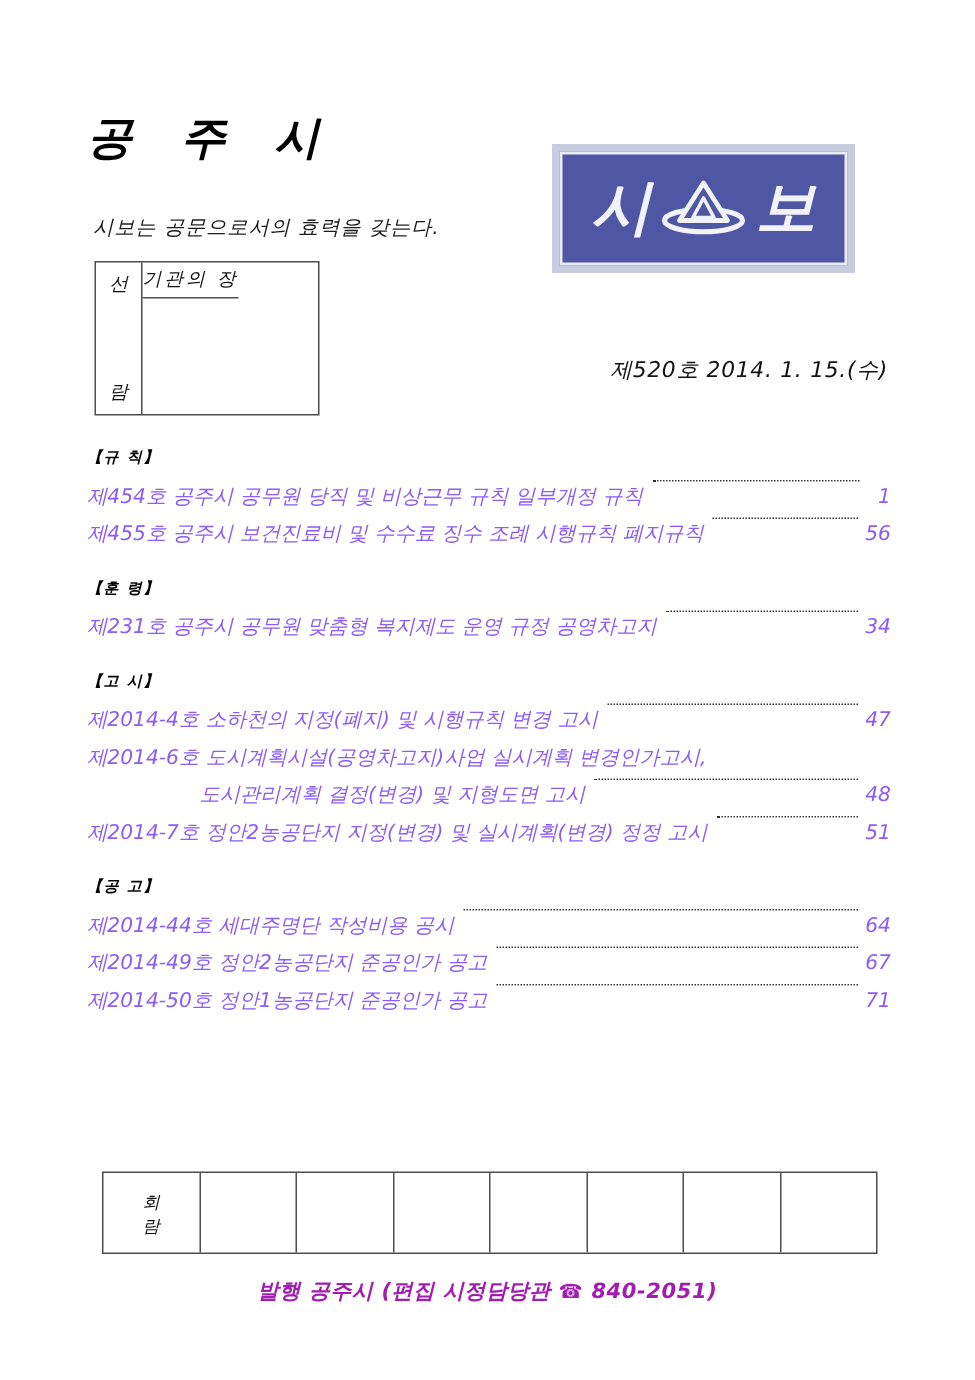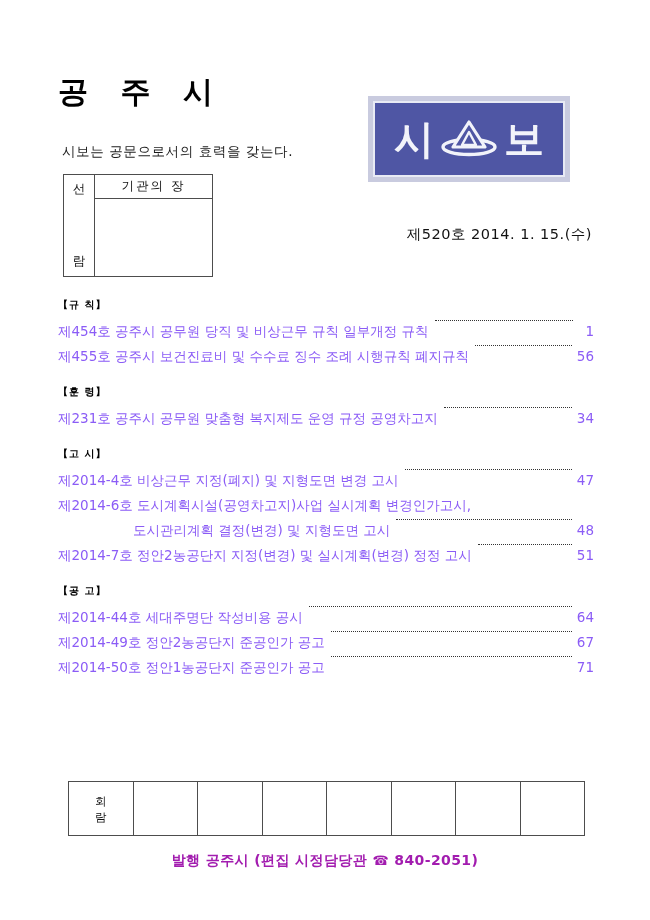--- a/index.html
+++ b/index.html
@@ -13,20 +13,21 @@
     position: relative;
     font-family: "DejaVu Sans", "Liberation Sans", sans-serif;
     color: #111111;
     overflow: hidden;
   }
   .page {
     position: absolute;
     inset: 0;
     width: 650px;
     height: 920px;
+    font-style: italic;
   }
 
   
   .city-title {
     position: absolute;
     left: 58px;
     top: 72px;
     font-size: 30px;
     font-weight: bold;
     letter-spacing: 11px;
@@ -65,21 +66,21 @@
     padding: 8px 0 9px 0;
   }
   .approval-left span {
     font-size: 12.5px;
     color: #111;
     line-height: 1;
   }
   .approval-right {
     flex: 1;
     display: flex;
-    flex-direction: column;
+    flex-direction: row;
     box-sizing: border-box;
   }
   .approval-head {
     height: 24px;
     border-bottom: 1.2px solid #4d4d4d;
     display: flex;
     align-items: center;
     justify-content: center;
     font-size: 12.5px;
     letter-spacing: 2px;
@@ -123,21 +124,21 @@
     height: 46px;
     position: relative;
     display: inline-block;
   }
   .logo-emblem svg { display: block; }
 
   
   .issue-line {
     position: absolute;
     right: 58px;
-    top: 225px;
+    top: 237px;
     font-size: 14.5px;
     letter-spacing: 0.5px;
     color: #111;
     white-space: nowrap;
   }
 
   
   .contents {
     position: absolute;
     left: 58px;
@@ -270,21 +271,21 @@
         <div class="section-title">【훈    령】</div>
         <div class="entry">
           <span class="etext">제231호 공주시 공무원 맞춤형 복지제도 운영 규정 공영차고지</span>
           <span class="leader"></span>
           <span class="pnum">34</span>
         </div>
       </div>
       <div class="section">
         <div class="section-title">【고    시】</div>
         <div class="entry">
-          <span class="etext">제2014-4호 비상근무 지정(폐지) 및 지형도면 변경 고시</span>
+          <span class="etext">제2014-4호 소하천의 지정(폐지) 및 시행규칙 변경 고시</span>
           <span class="leader"></span>
           <span class="pnum">47</span>
         </div>
         <div class="entry noleader">
           <span class="etext">제2014-6호 도시계획시설(공영차고지)사업 실시계획 변경인가고시,</span>
           <span class="leader"></span>
           <span class="pnum"></span>
         </div>
         <div class="entry indented">
           <span class="etext">도시관리계획 결정(변경) 및 지형도면 고시</span>

